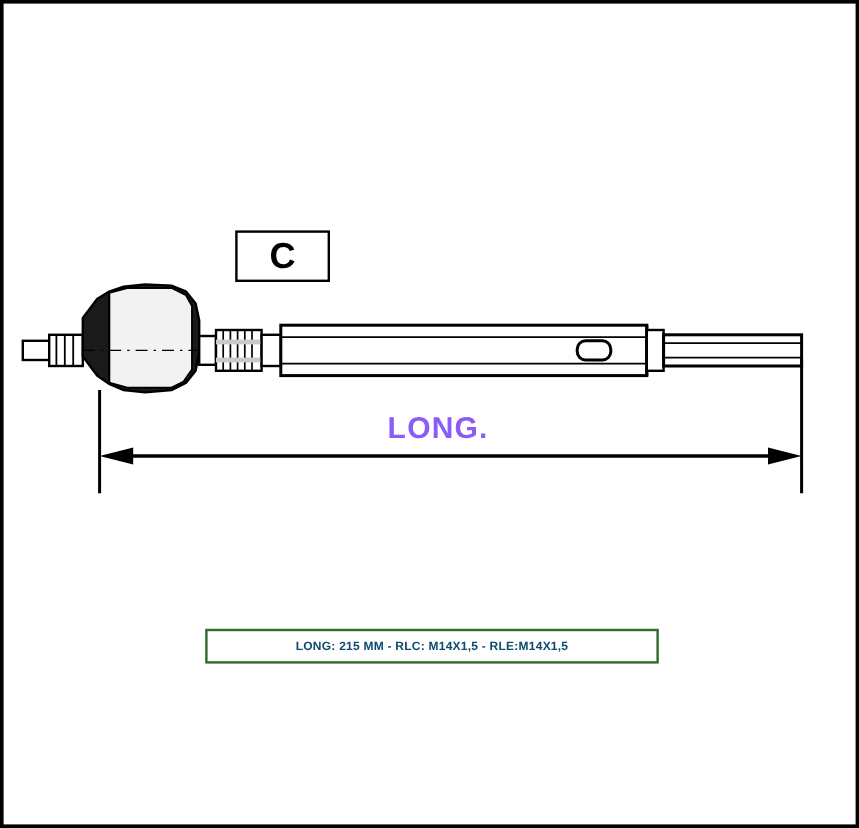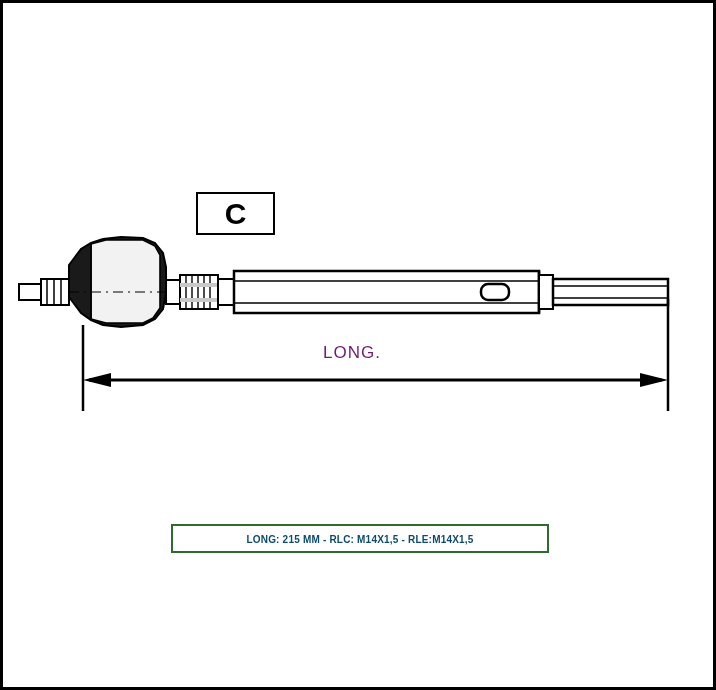--- a/index.html
+++ b/index.html
@@ -47,23 +47,23 @@
     font-weight: bold;
     color: #000000;
     letter-spacing: 0px;
     line-height: 1;
   }
   
   .long-label {
     position: absolute;
     left: 320px;
     top: 340px;
-    font-size: 17px;
-    font-weight: normal;
-    color: #701a75;
+    font-size: 25px;
+    font-weight: bold;
+    color: #8b5cf6;
     letter-spacing: 1px;
   }
   
   .spec-box {
     position: absolute;
     left: 168px;
     top: 521px;
     width: 378px;
     height: 29px;
     border: 2px solid #2f6b2f;

